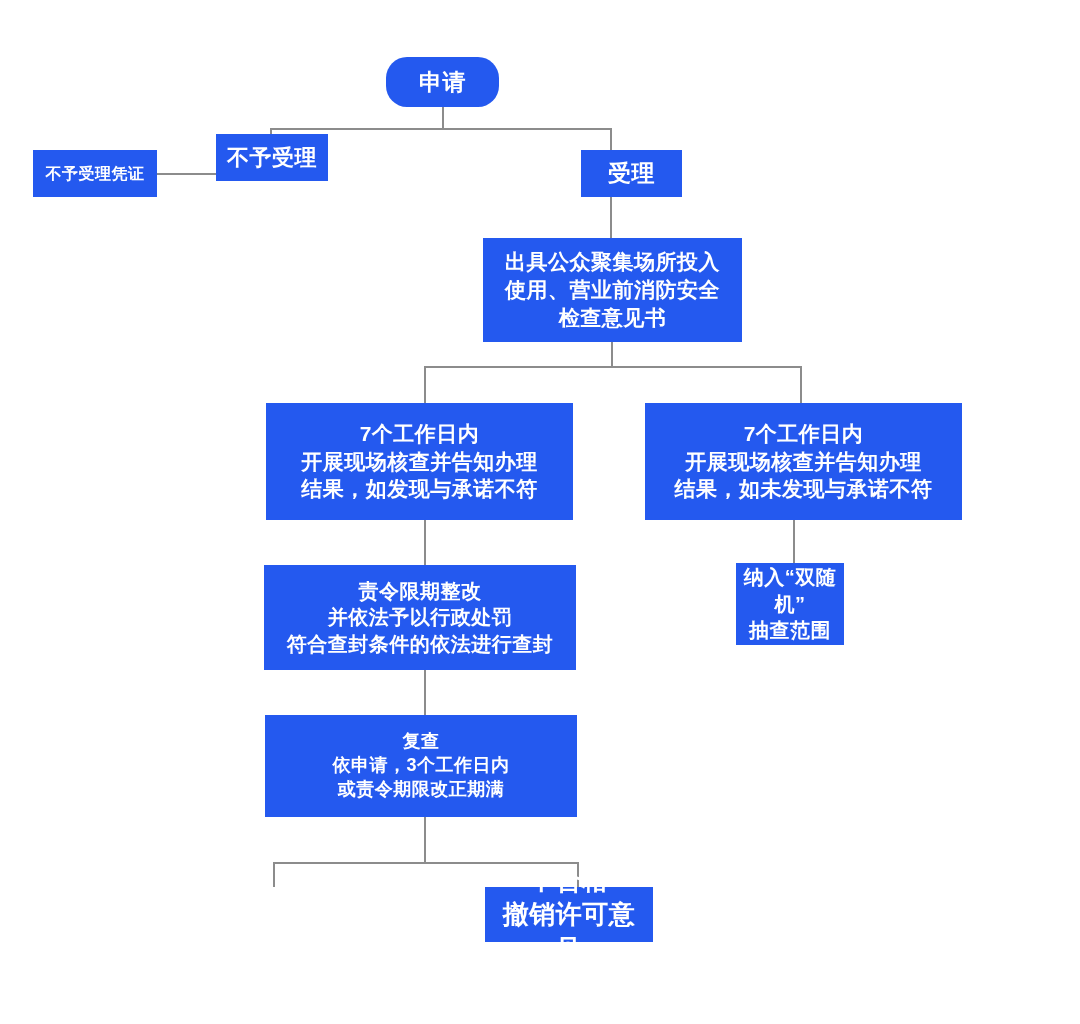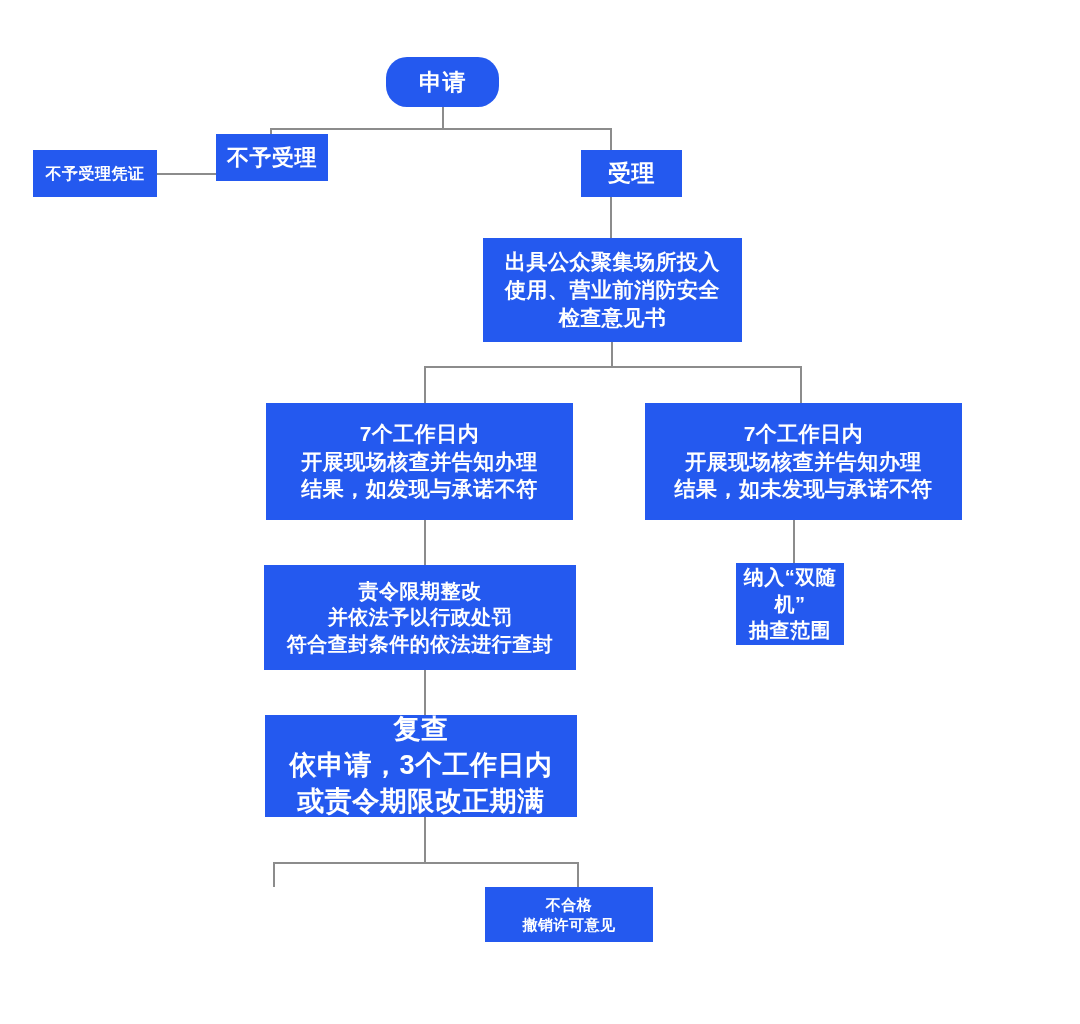--- a/index.html
+++ b/index.html
@@ -78,21 +78,21 @@
 开展现场核查并告知办理
 结果，如未发现与承诺不符</div>
 
   <div class="node" style="left:264px;top:565px;width:312px;height:105px;font-size:20px;">责令限期整改
 并依法予以行政处罚
 符合查封条件的依法进行查封</div>
 
   <div class="node" style="left:736px;top:563px;width:108px;height:82px;font-size:20px;">纳入“双随机”
 抽查范围</div>
 
-  <div class="node" style="left:265px;top:715px;width:312px;height:102px;font-size:27px;">复查
+  <div class="node" style="left:265px;top:715px;width:312px;height:102px;font-size:18px;">复查
 依申请，3个工作日内
 或责令期限改正期满</div>
 
 
-  <div class="node" style="left:485px;top:887px;width:168px;height:55px;font-size:15px;">不合格
+  <div class="node" style="left:485px;top:887px;width:168px;height:55px;font-size:26px;">不合格
 撤销许可意见</div>
 
 </div>
 
 </body></html>

